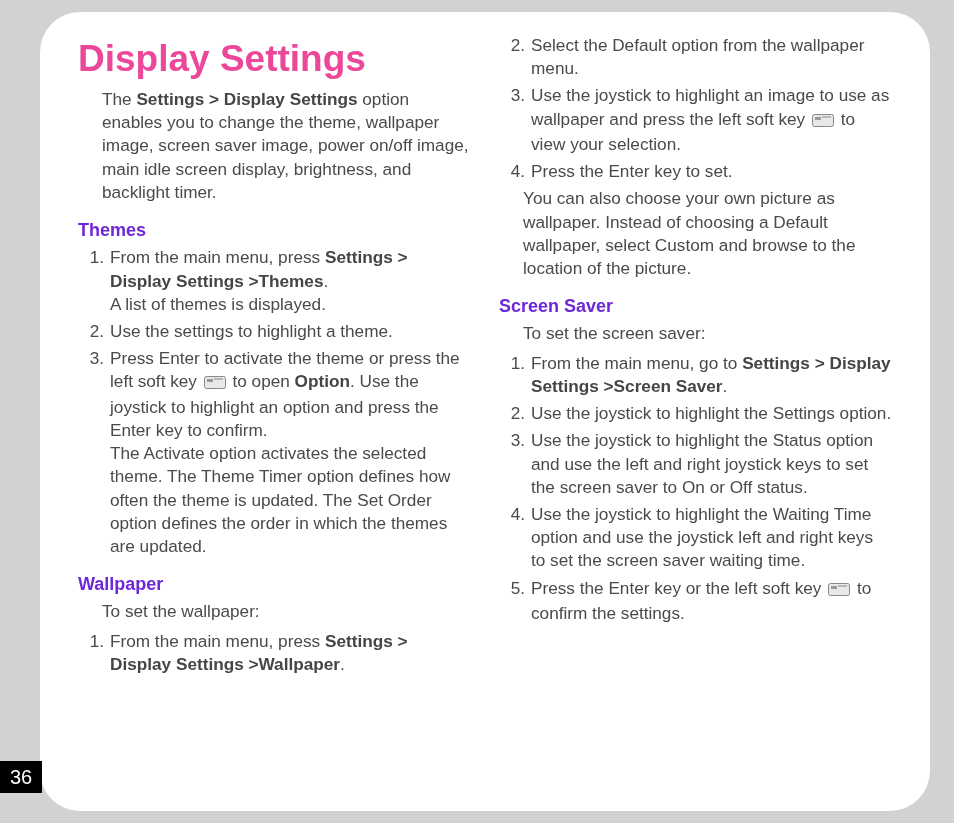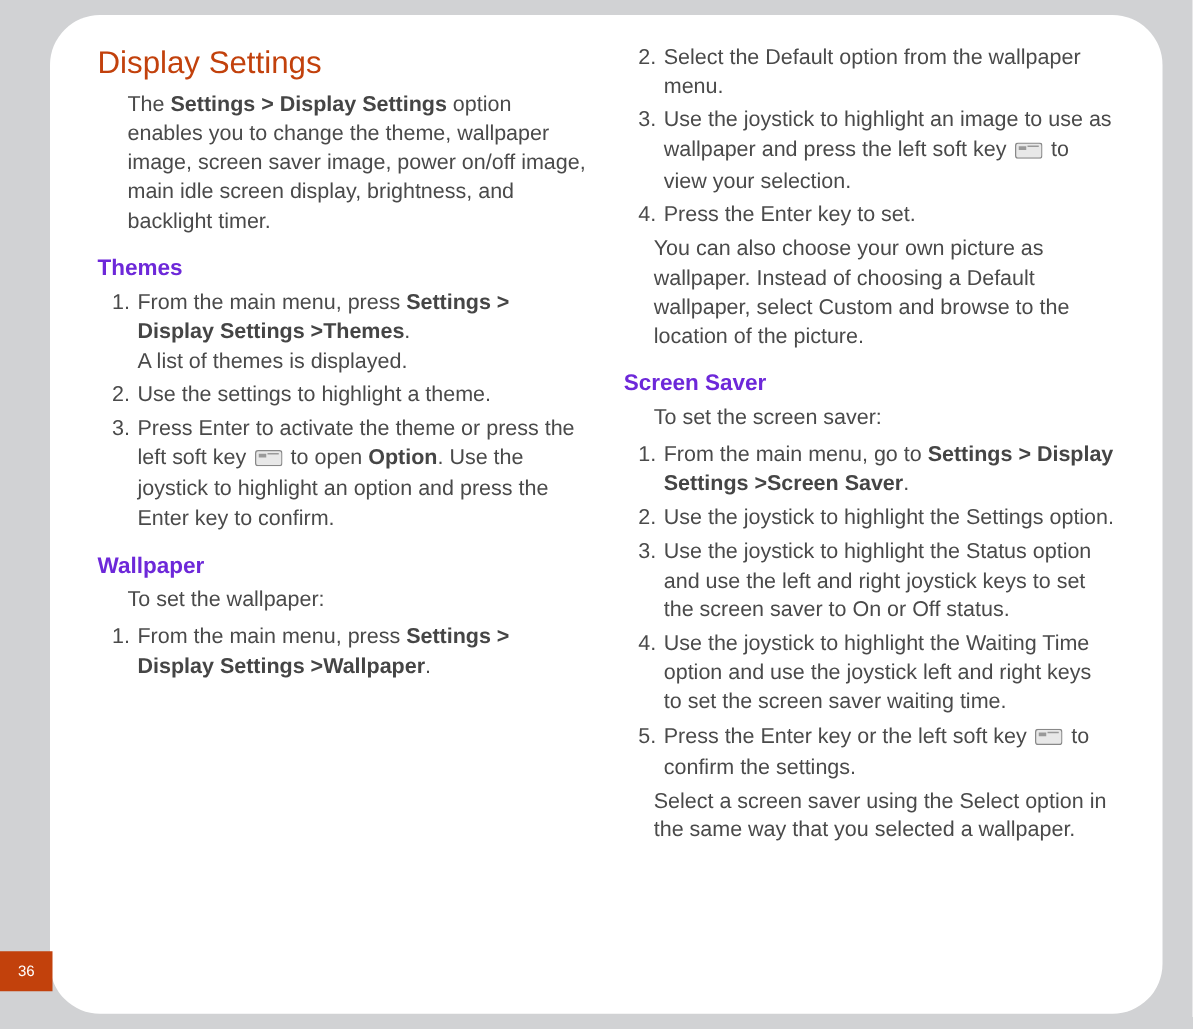--- a/index.html
+++ b/index.html
@@ -25,23 +25,23 @@
       display: flex;
       gap: 28px;
       height: 100%;
     }
     .col {
       flex: 1;
       font-size: 17.2px;
       line-height: 1.35;
     }
     h1 {
-      font-size: 25px;
-      font-weight: normal;
-      color: #c2410c;
+      font-size: 37px;
+      font-weight: bold;
+      color: #ec4899;
       margin-bottom: 4px;
     }
     h2 {
       font-size: 18px;
       font-weight: bold;
       color: #6d28d9;
       margin-top: 14px;
       margin-bottom: 4px;
     }
     p { margin-bottom: 6px; margin-left: 24px; }
@@ -60,25 +60,25 @@
       content: counter(item) ".";
       position: absolute;
       left: -28px;
       width: 22px;
       text-align: right;
     }
     .pagenum {
       position: absolute;
       left: 0;
       bottom: 30px;
-      background: #c2410c;
+      background: #000000;
       color: #fff;
       width: 42px;
       height: 32px;
-      font-size: 12px;
+      font-size: 20px;
       display: flex;
       align-items: center;
       justify-content: center;
     }
     .softkey-icon {
       display: inline-block;
       vertical-align: -2px;
       margin: 0 2px;
     }
   </style>
@@ -100,20 +100,21 @@
           <span>From the main menu, press </span><span class="b">Settings &gt; Display Settings &gt;Themes</span><span>.</span><br>
           <span>A list of themes is displayed.</span>
         </li>
         <li>Use the settings to highlight a theme.</li>
         <li>
           <span>Press Enter to activate the theme or press the left soft key </span><span class="softkey-icon"><svg width="22" height="13">
                 <rect x="0.5" y="0.5" width="21" height="12" rx="2" fill="#e8e8e8" stroke="#888"></rect>
                 <rect x="3" y="3" width="6" height="3" fill="#999"></rect>
                 <path d="M10 3 h9" stroke="#999" stroke-width="1.2"></path>
               </svg></span><span> to open </span><span class="b">Option</span><span>. Use the joystick to highlight an option and press the Enter key to confirm.</span><br>
+          <span>The Activate option activates the selected theme. The Theme Timer option defines how often the theme is updated. The Set Order option defines the order in which the themes are updated.</span>
         </li>
       </ol>
 
       <h2>Wallpaper</h2>
       <p>To set the wallpaper:</p>
       <ol>
         <li>
           <span>From the main menu, press </span><span class="b">Settings &gt; Display Settings &gt;Wallpaper</span><span>.</span>
         </li>
       </ol>
@@ -143,18 +144,17 @@
         <li>Use the joystick to highlight the Status option and use the left and right joystick keys to set the screen saver to On or Off status.</li>
         <li>Use the joystick to highlight the Waiting Time option and use the joystick left and right keys to set the screen saver waiting time.</li>
         <li>
           <span>Press the Enter key or the left soft key </span><span class="softkey-icon"><svg width="22" height="13">
                 <rect x="0.5" y="0.5" width="21" height="12" rx="2" fill="#e8e8e8" stroke="#888"></rect>
                 <rect x="3" y="3" width="6" height="3" fill="#999"></rect>
                 <path d="M10 3 h9" stroke="#999" stroke-width="1.2"></path>
               </svg></span><span> to confirm the settings.</span>
         </li>
       </ol>
-      <p>Select a screen saver using the Select option in the same way that you selected a wallpaper.</p>
     </div>
   </div>
 </div>
 
 <div class="pagenum">36</div>
 
 </body></html>

